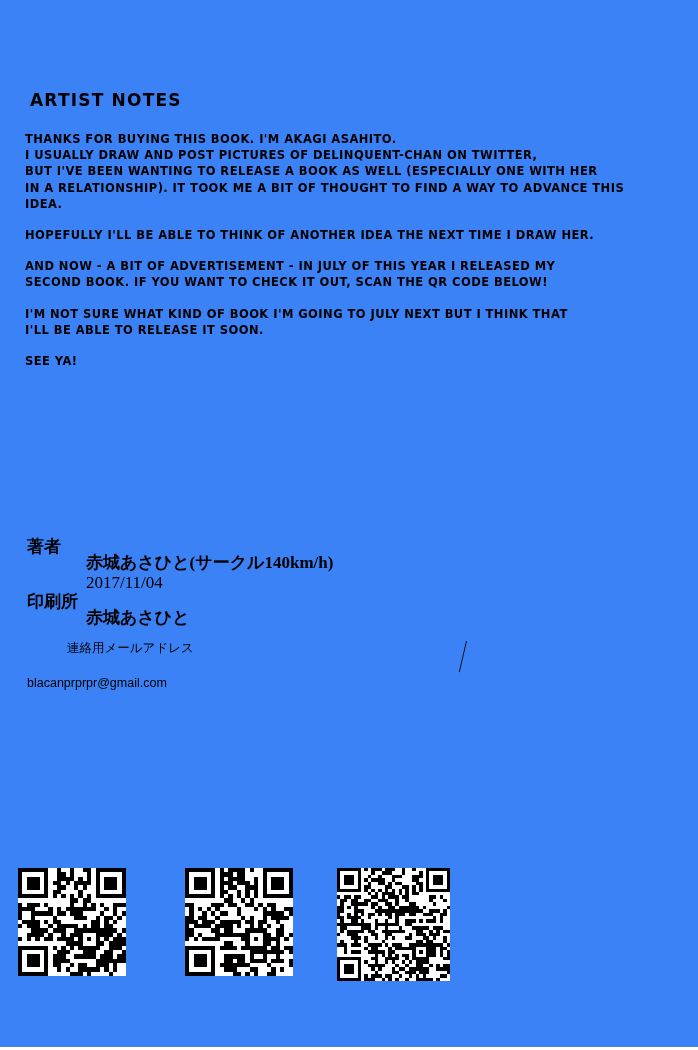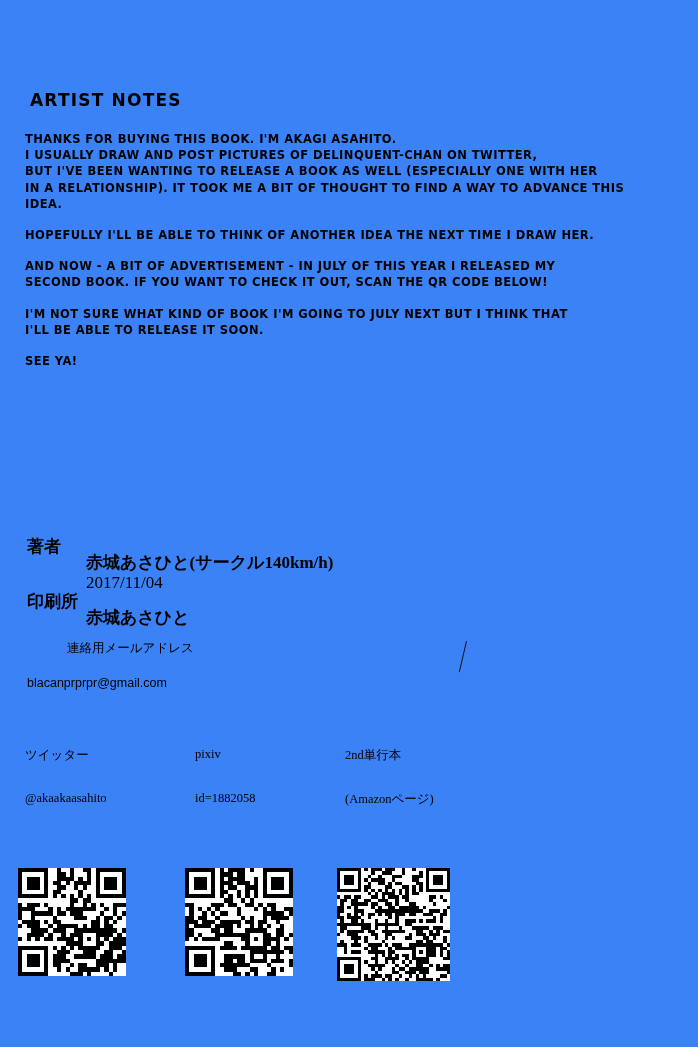--- a/index.html
+++ b/index.html
@@ -192,32 +192,20 @@
       <span class="colophon-label">印刷所</span>
       <span class="colophon-value bold">赤城あさひと</span>
     </div>
   </div>
 
   <div class="contact-heading">連絡用メールアドレス</div>
   <div class="contact-mail">blacanprprpr@gmail.com</div>
 
   <div class="stray-mark"></div>
 
-  <div class="links">
-    <div class="links-row">
-      <div class="link-col c1">ツイッター</div>
-      <div class="link-col c2">pixiv</div>
-      <div class="link-col c3">2nd単行本</div>
-    </div>
-    <div class="links-row second">
-      <div class="link-col c1">@akaakaasahito</div>
-      <div class="link-col c2">id=1882058</div>
-      <div class="link-col c3">(Amazonページ)</div>
-    </div>
-  </div>
 
   <div class="qr-wrap">
     <div class="qr qr1" style="grid-template-columns: repeat(25, 1fr); grid-template-rows: repeat(25, 1fr);">
         <i class="m"></i>
         <i class="m"></i>
         <i class="m"></i>
         <i class="m"></i>
         <i class="m"></i>
         <i class="m"></i>
         <i class="m"></i>

